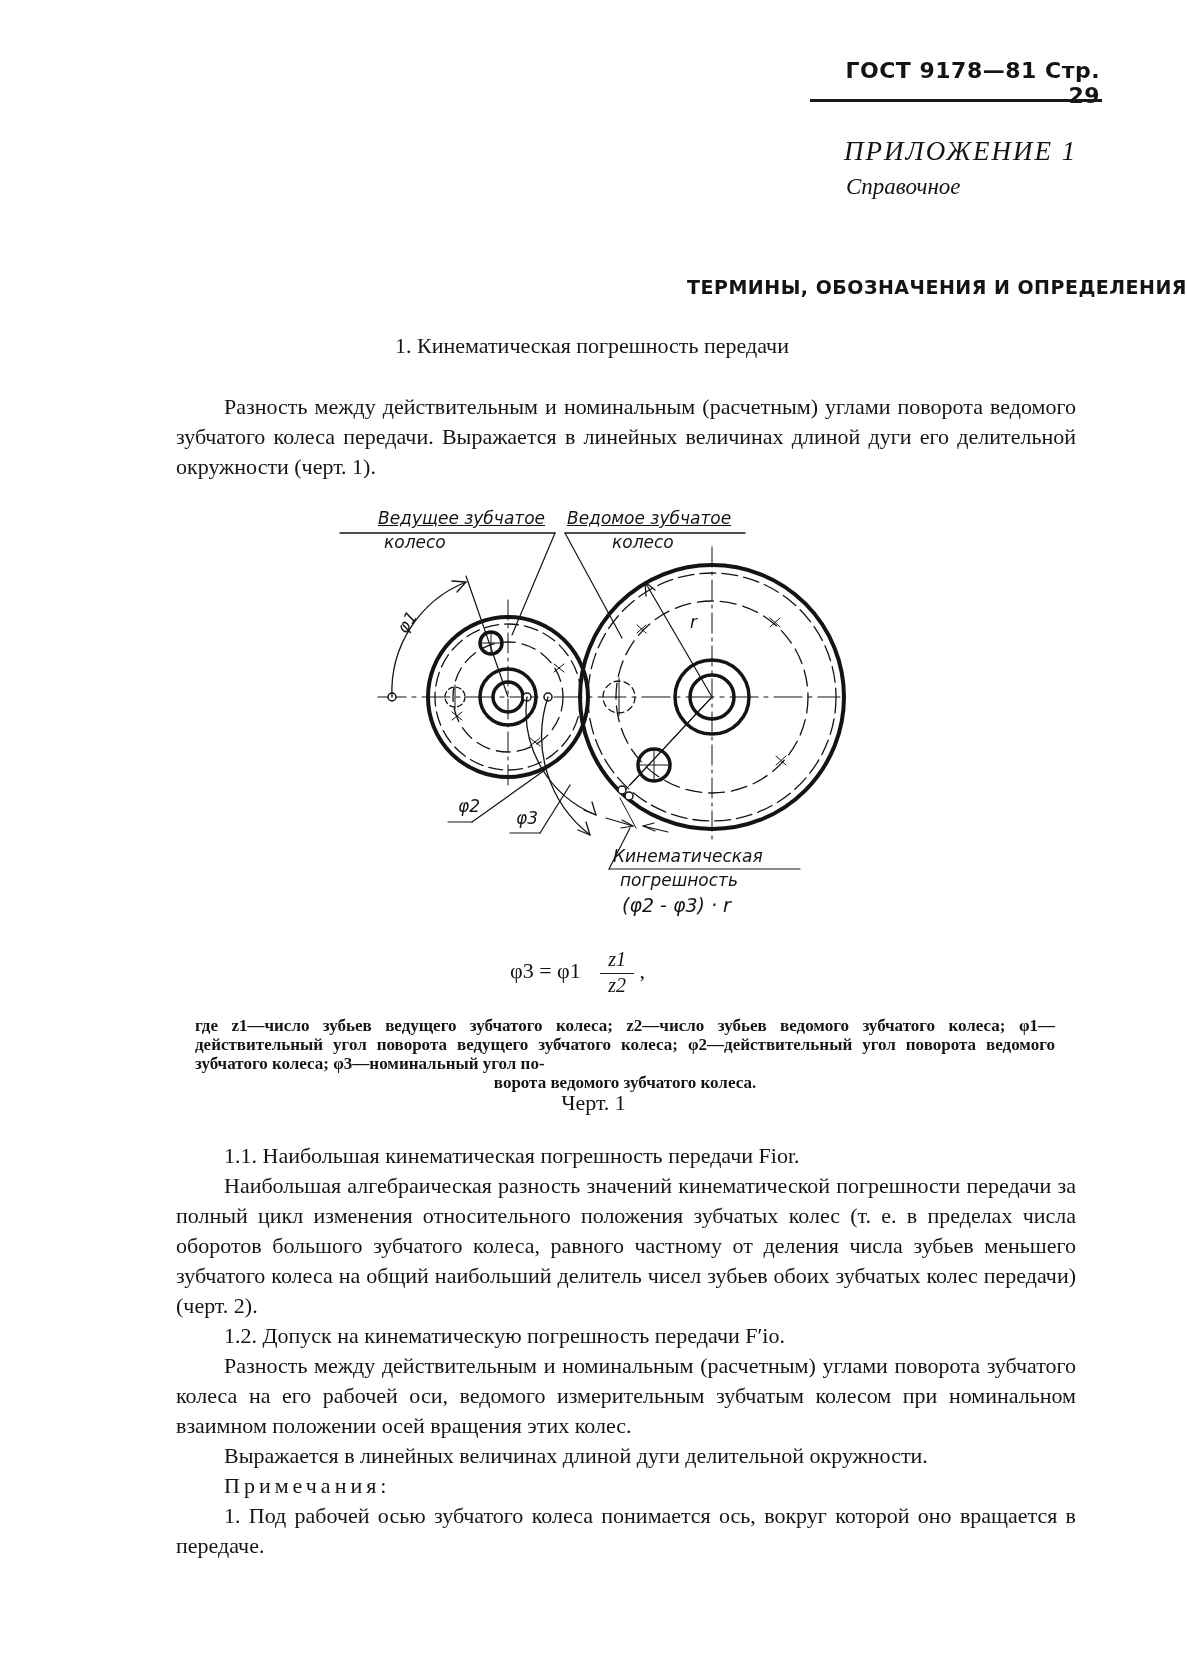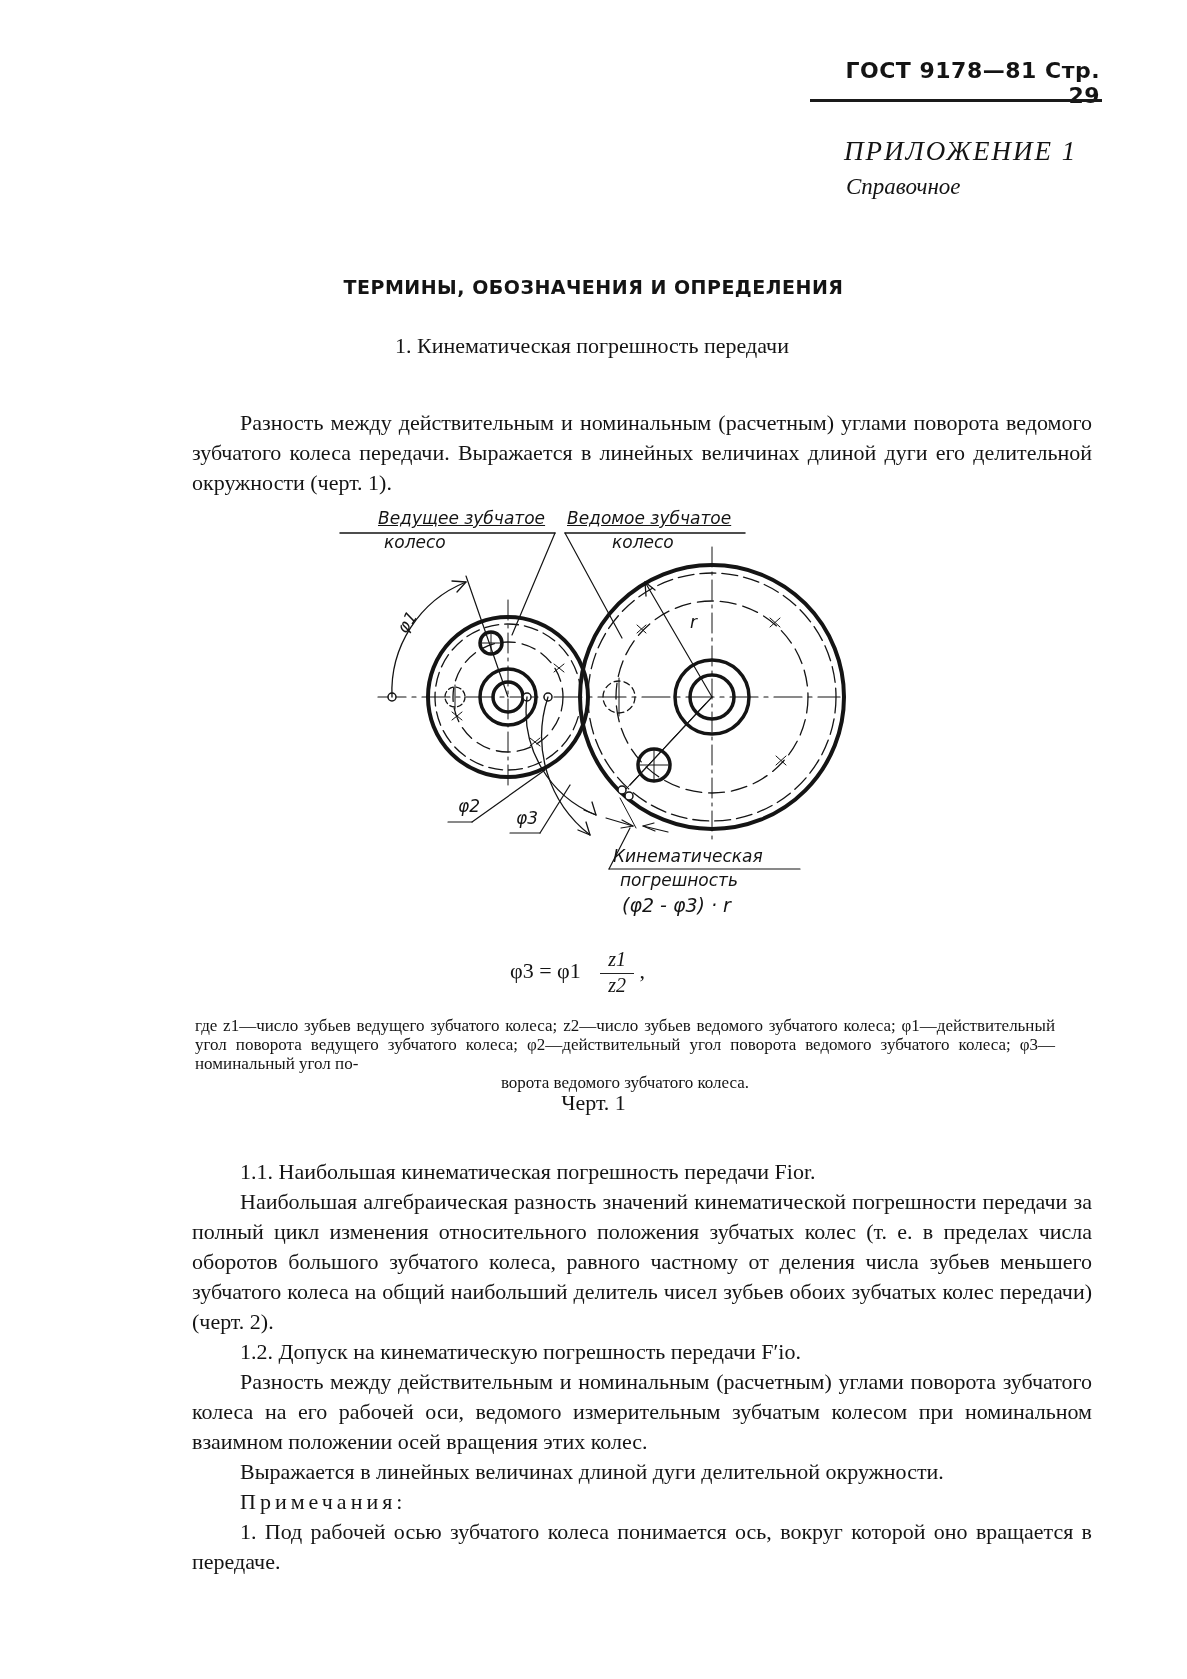--- a/index.html
+++ b/index.html
@@ -3,31 +3,31 @@
 <meta charset="utf-8">
 <style>
   html, body { margin:0; padding:0; background:#ffffff; }
   body { width:1187px; height:1679px; position:relative; overflow:hidden; color:#141414;
          font-family:"Liberation Serif","DejaVu Serif",serif; }
   .header { position:absolute; top:58px; left:810px; width:290px; text-align:right;
             font-family:"DejaVu Sans","Liberation Sans",sans-serif; font-weight:bold; font-size:22px; letter-spacing:0.5px; }
   .header-rule { position:absolute; top:99px; left:810px; width:292px; height:3px; background:#1a1a1a; }
   .appendix { position:absolute; top:136px; left:844px; font-style:italic; font-size:27px; letter-spacing:2px; }
   .appendix-sub { position:absolute; top:174px; left:846px; font-style:italic; font-size:23px; }
-  .main-title { position:absolute; top:276px; left:0; width:1187px; text-align:center;
+  .main-title { position:absolute; top:276px; left:0; width:1187px; text-align:right;
                 font-family:"DejaVu Sans","Liberation Sans",sans-serif; font-weight:bold; font-size:19px; letter-spacing:0.5px; }
   .section-title { position:absolute; top:333px; left:0; width:1184px; text-align:center; font-size:22px; }
-  .para { position:absolute; left:176px; width:900px; font-size:22px; line-height:30px; text-align:justify; margin:16px; }
+  .para { position:absolute; left:176px; width:900px; font-size:22px; line-height:30px; text-align:justify; margin:0; }
   .para p { margin:0; text-indent:48px; }
   .label { position:absolute; font-style:italic; font-family:"DejaVu Sans","Liberation Sans",sans-serif; font-size:17px; white-space:nowrap; }
   .formula { position:absolute; top:948px; left:510px; font-size:22px; }
   .frac { display:inline-block; vertical-align:middle; text-align:center; margin-left:14px; }
   .frac .num { display:block; font-style:italic; border-bottom:1px solid #222; padding:0 8px 2px; font-size:20px; }
   .frac .den { display:block; font-style:italic; font-size:20px; }
-  .legend { position:absolute; top:1016px; left:195px; width:860px; font-size:17px; line-height:19px; text-align:justify; }
+  .legend { position:absolute; top:1016px; left:195px; width:860px; font-size:17px; line-height:19px; text-align:justify;font-weight:bold; }
   .legend .last { text-align:center; }
   .caption { position:absolute; top:1090px; left:0; width:1187px; text-align:center; font-size:22px; }
   svg.diagram { position:absolute; left:0; top:0; }
   .sp { letter-spacing:4px; }
 </style>
 </head>
 <body>
 
 <div class="header">ГОСТ 9178—81 Стр. 29</div>
 <div class="header-rule"></div>

